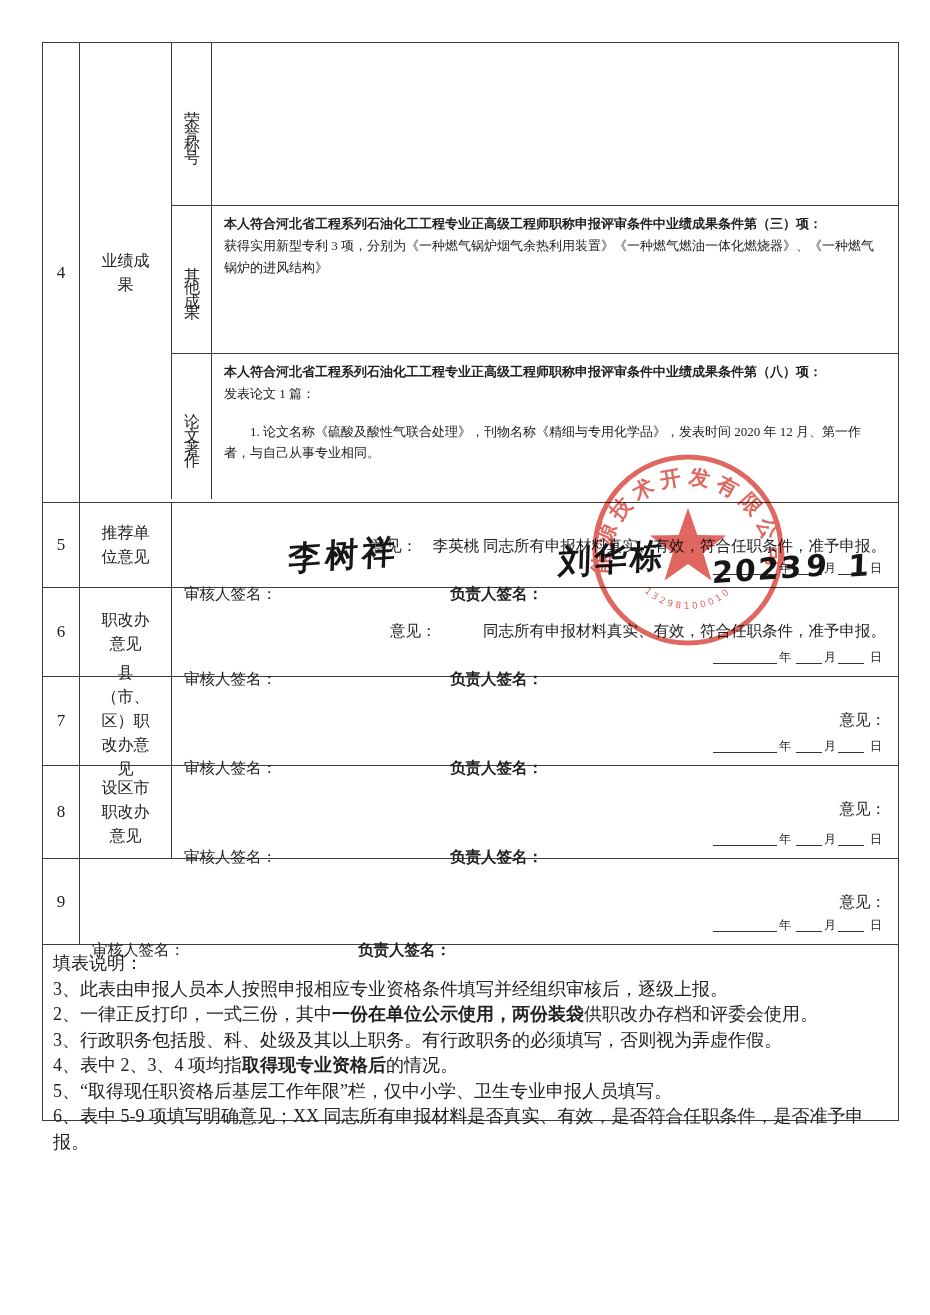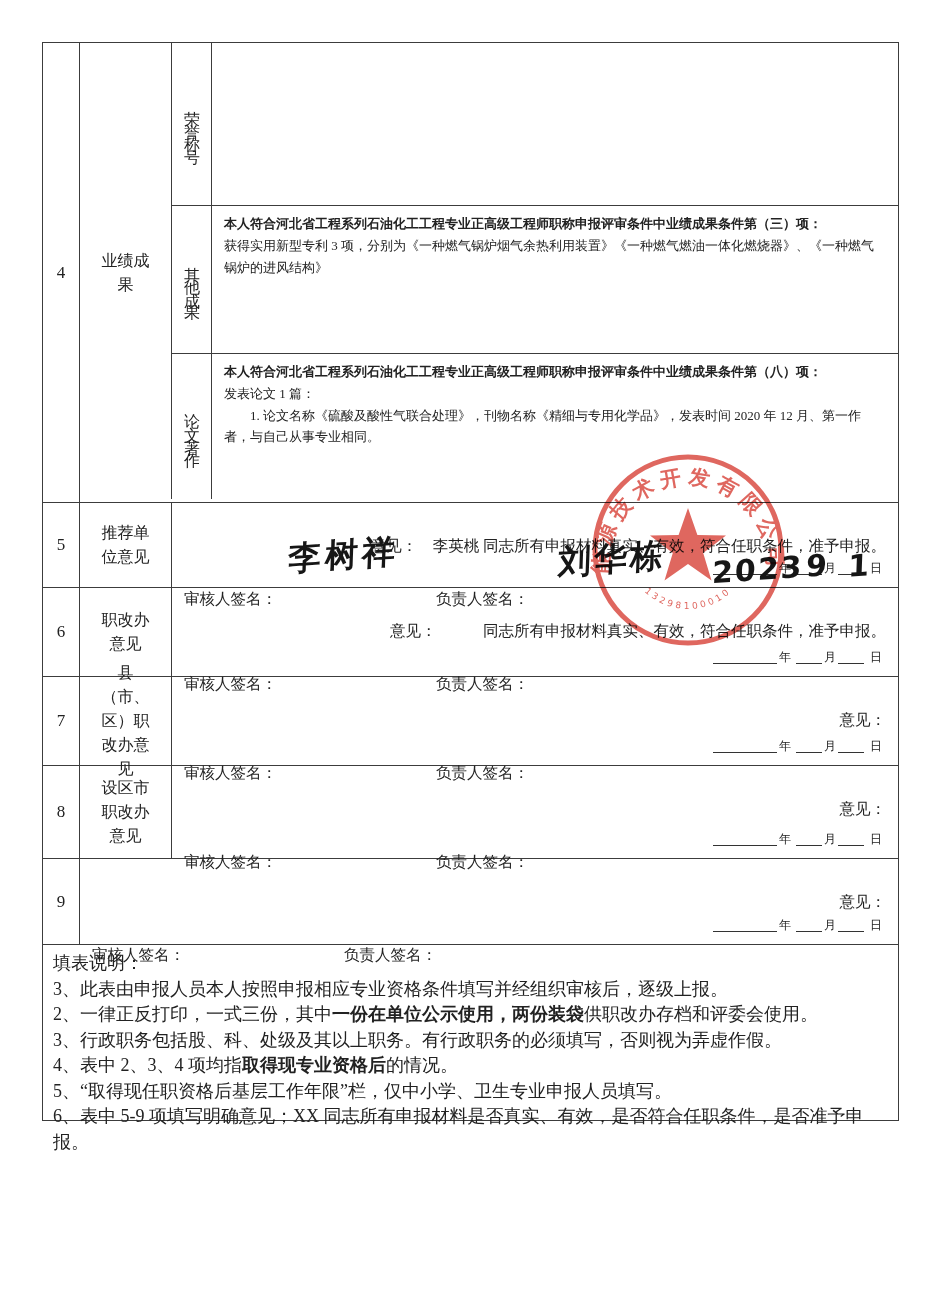--- a/index.html
+++ b/index.html
@@ -33,28 +33,28 @@
   }
   .sublabel span{
     writing-mode:vertical-rl;text-orientation:upright;
     font-size:16px;letter-spacing:13px;
   }
   .subcontent{
     flex:1;border-left:1.5px solid #3c3c3c;padding:7px 12px 6px 12px;
     font-size:13px;line-height:1.68;position:relative;
   }
   .heading{font-weight:bold;}
-  .indent1{text-indent:2em;}
+  .indent1{text-indent:2em;margin-top:16px;}
   .opcontent{
     flex:1;border-left:1.5px solid #3c3c3c;padding:7px 12px 4px 12px;
     font-size:15.5px;line-height:1.55;position:relative;box-sizing:border-box;
   }
   .op-line1{white-space:pre-wrap;text-align:right;}
-  .op-line2{margin-top:5px;position:relative;height:22px;}
-  .mgr{position:absolute;left:252px;top:0;}
+  .op-line2{position:relative;height:22px;}
+  .mgr{position:absolute;left:266px;top:0;font-weight:bold;}
   .op-date{
     position:absolute;right:16px;bottom:9px;font-size:12px;
     white-space:nowrap;
   }
   .ul{display:inline-block;border-bottom:1.4px solid #333;height:15px;vertical-align:-3px;}
   .ul-y{width:64px;margin-right:2px;}
   .ul-m{width:26px;margin:0 2px;}
   .ul-d{width:26px;margin:0 6px 0 2px;}
   .notes{
     padding:6px 12px 8px 10px;font-size:18px;line-height:25.5px;box-sizing:border-box;

